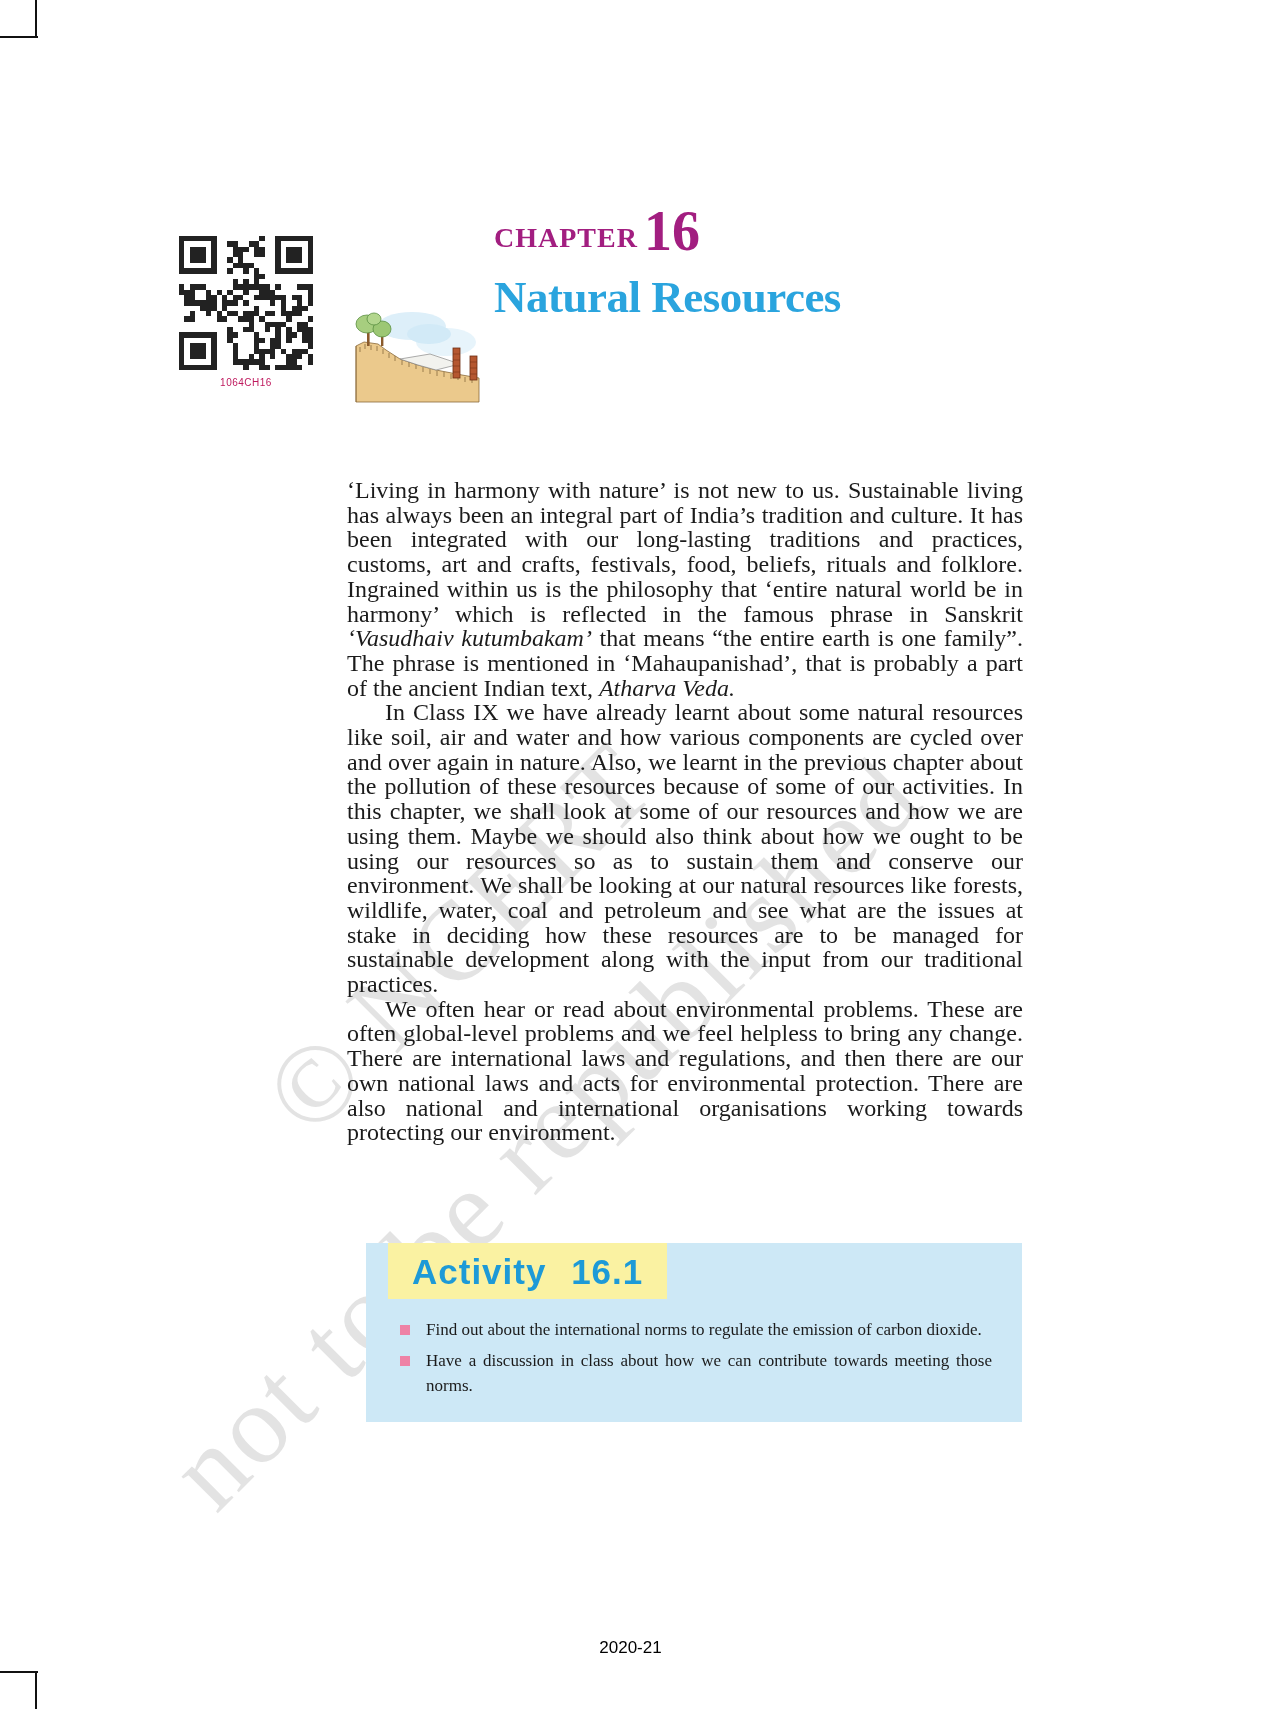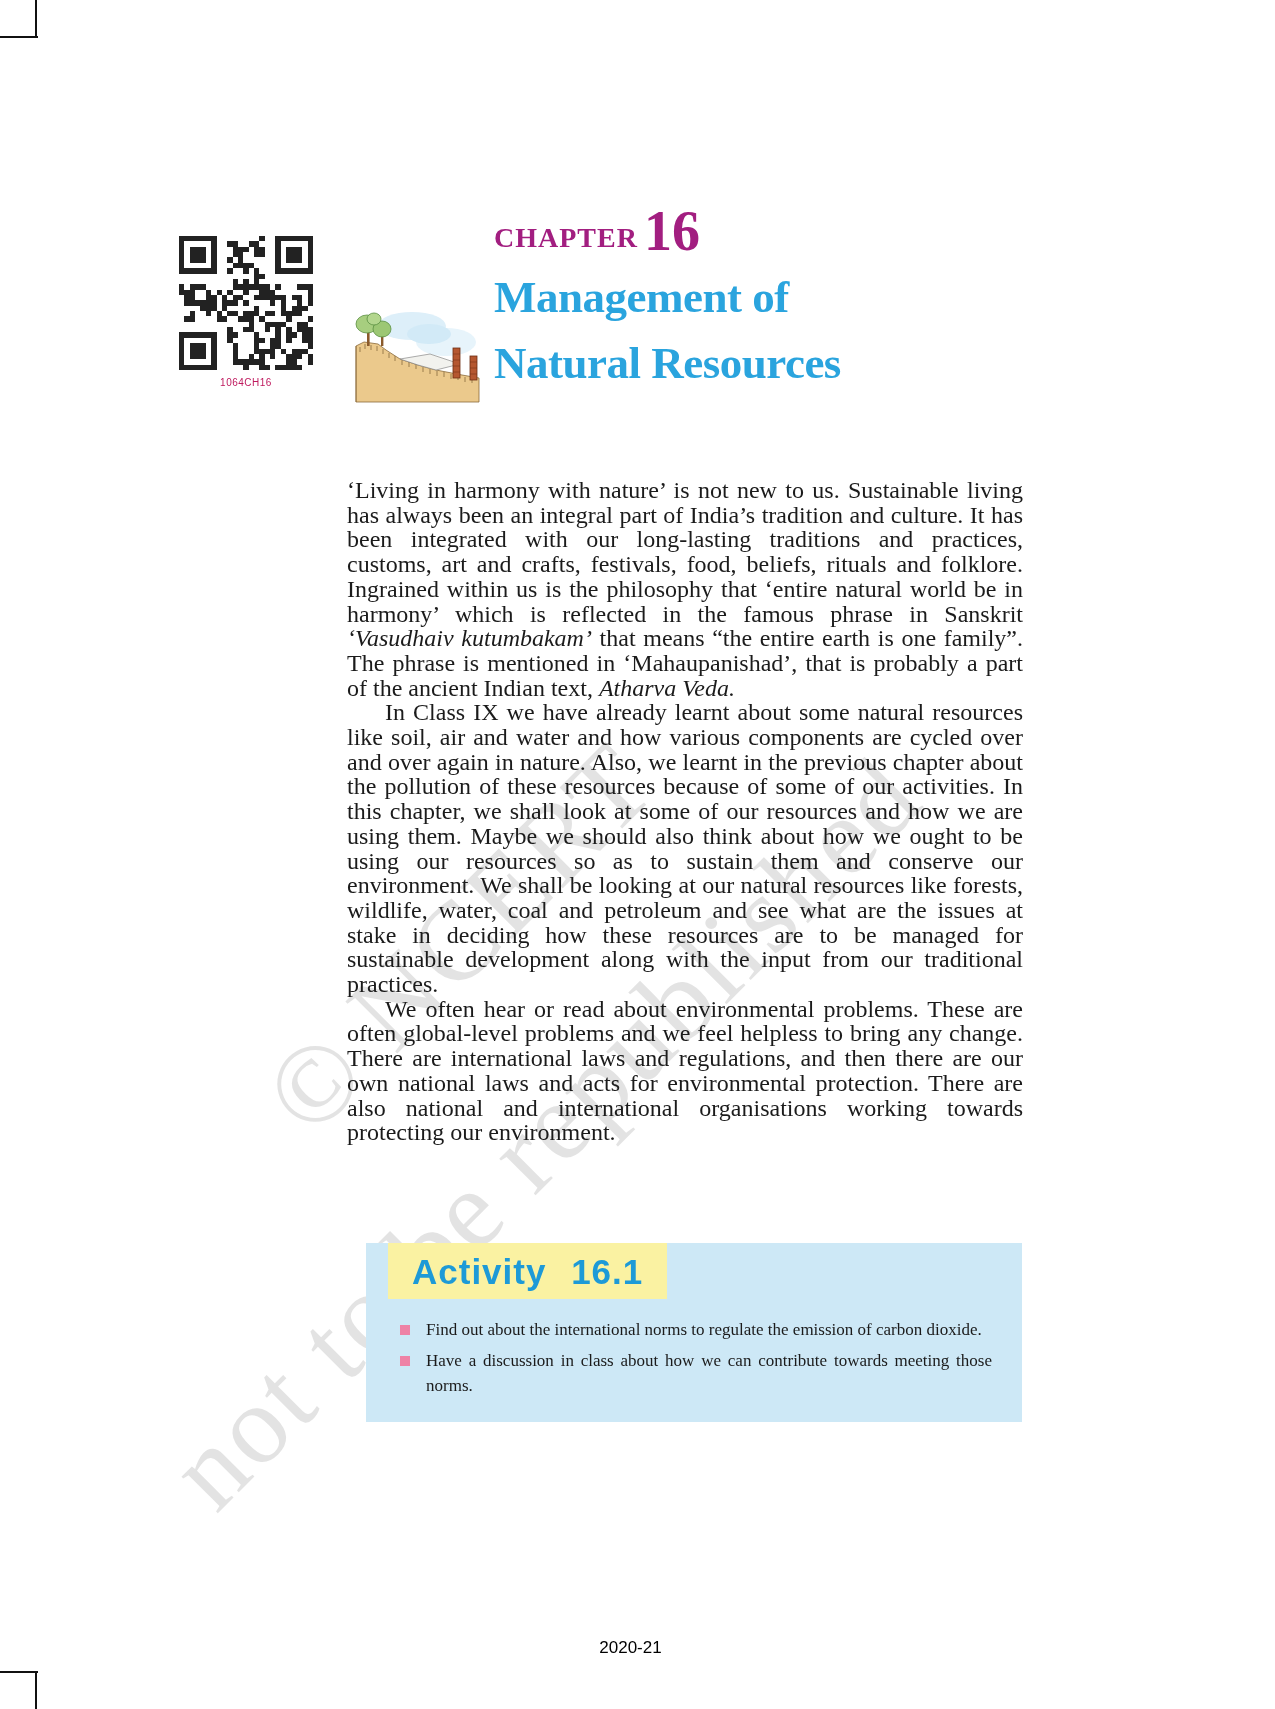--- a/index.html
+++ b/index.html
@@ -143,21 +143,20 @@
       </g>
     </g>
   </svg>
 
   <div class="chapter-head">
     <div class="kicker-row">
       <span class="kicker">CHAPTER</span>
       <span class="chapnum">16</span>
     </div>
     <h1 class="chapter-title">
-      <span>Management of</span>
       <span>Natural Resources</span>
     </h1>
   </div>
 
   <div class="body-col">
     <p class="para"><span>‘Living in harmony with nature’ is not new to us.  Sustainable living has always been an integral part of India’s tradition and culture. It has been integrated with our long-lasting traditions and practices, customs, art and crafts, festivals, food, beliefs, rituals and folklore. Ingrained within us is the philosophy that ‘entire natural world be in harmony’ which is reflected in the famous phrase in Sanskrit </span><span class="ital">‘Vasudhaiv kutumbakam’</span><span> that means “the entire earth is one family”. The phrase is mentioned in ‘Mahaupanishad’, that is probably a part of the ancient Indian text, </span><span class="ital">Atharva Veda.</span></p>
     <p class="para indent">In Class IX we have already learnt about some natural resources like soil, air and water and how various components are cycled over and over again in nature. Also, we learnt in the previous chapter about the pollution of these resources because of some of our activities. In this chapter, we shall look at some of our resources and how we are using them. Maybe we should also think about how we ought to be using our resources so as to sustain them and conserve our environment. We shall be looking at our natural resources like forests, wildlife, water, coal and petroleum and see what are the issues at stake in deciding how these resources are to be managed for sustainable development along with the input from our traditional practices.</p>
     <p class="para indent">We often hear or read about environmental problems. These are often global-level problems and we feel helpless to bring any change. There are international laws and regulations, and then there are our own national laws and acts for environmental protection. There are also national and international organisations working towards protecting our environment.</p>
   </div>
 

